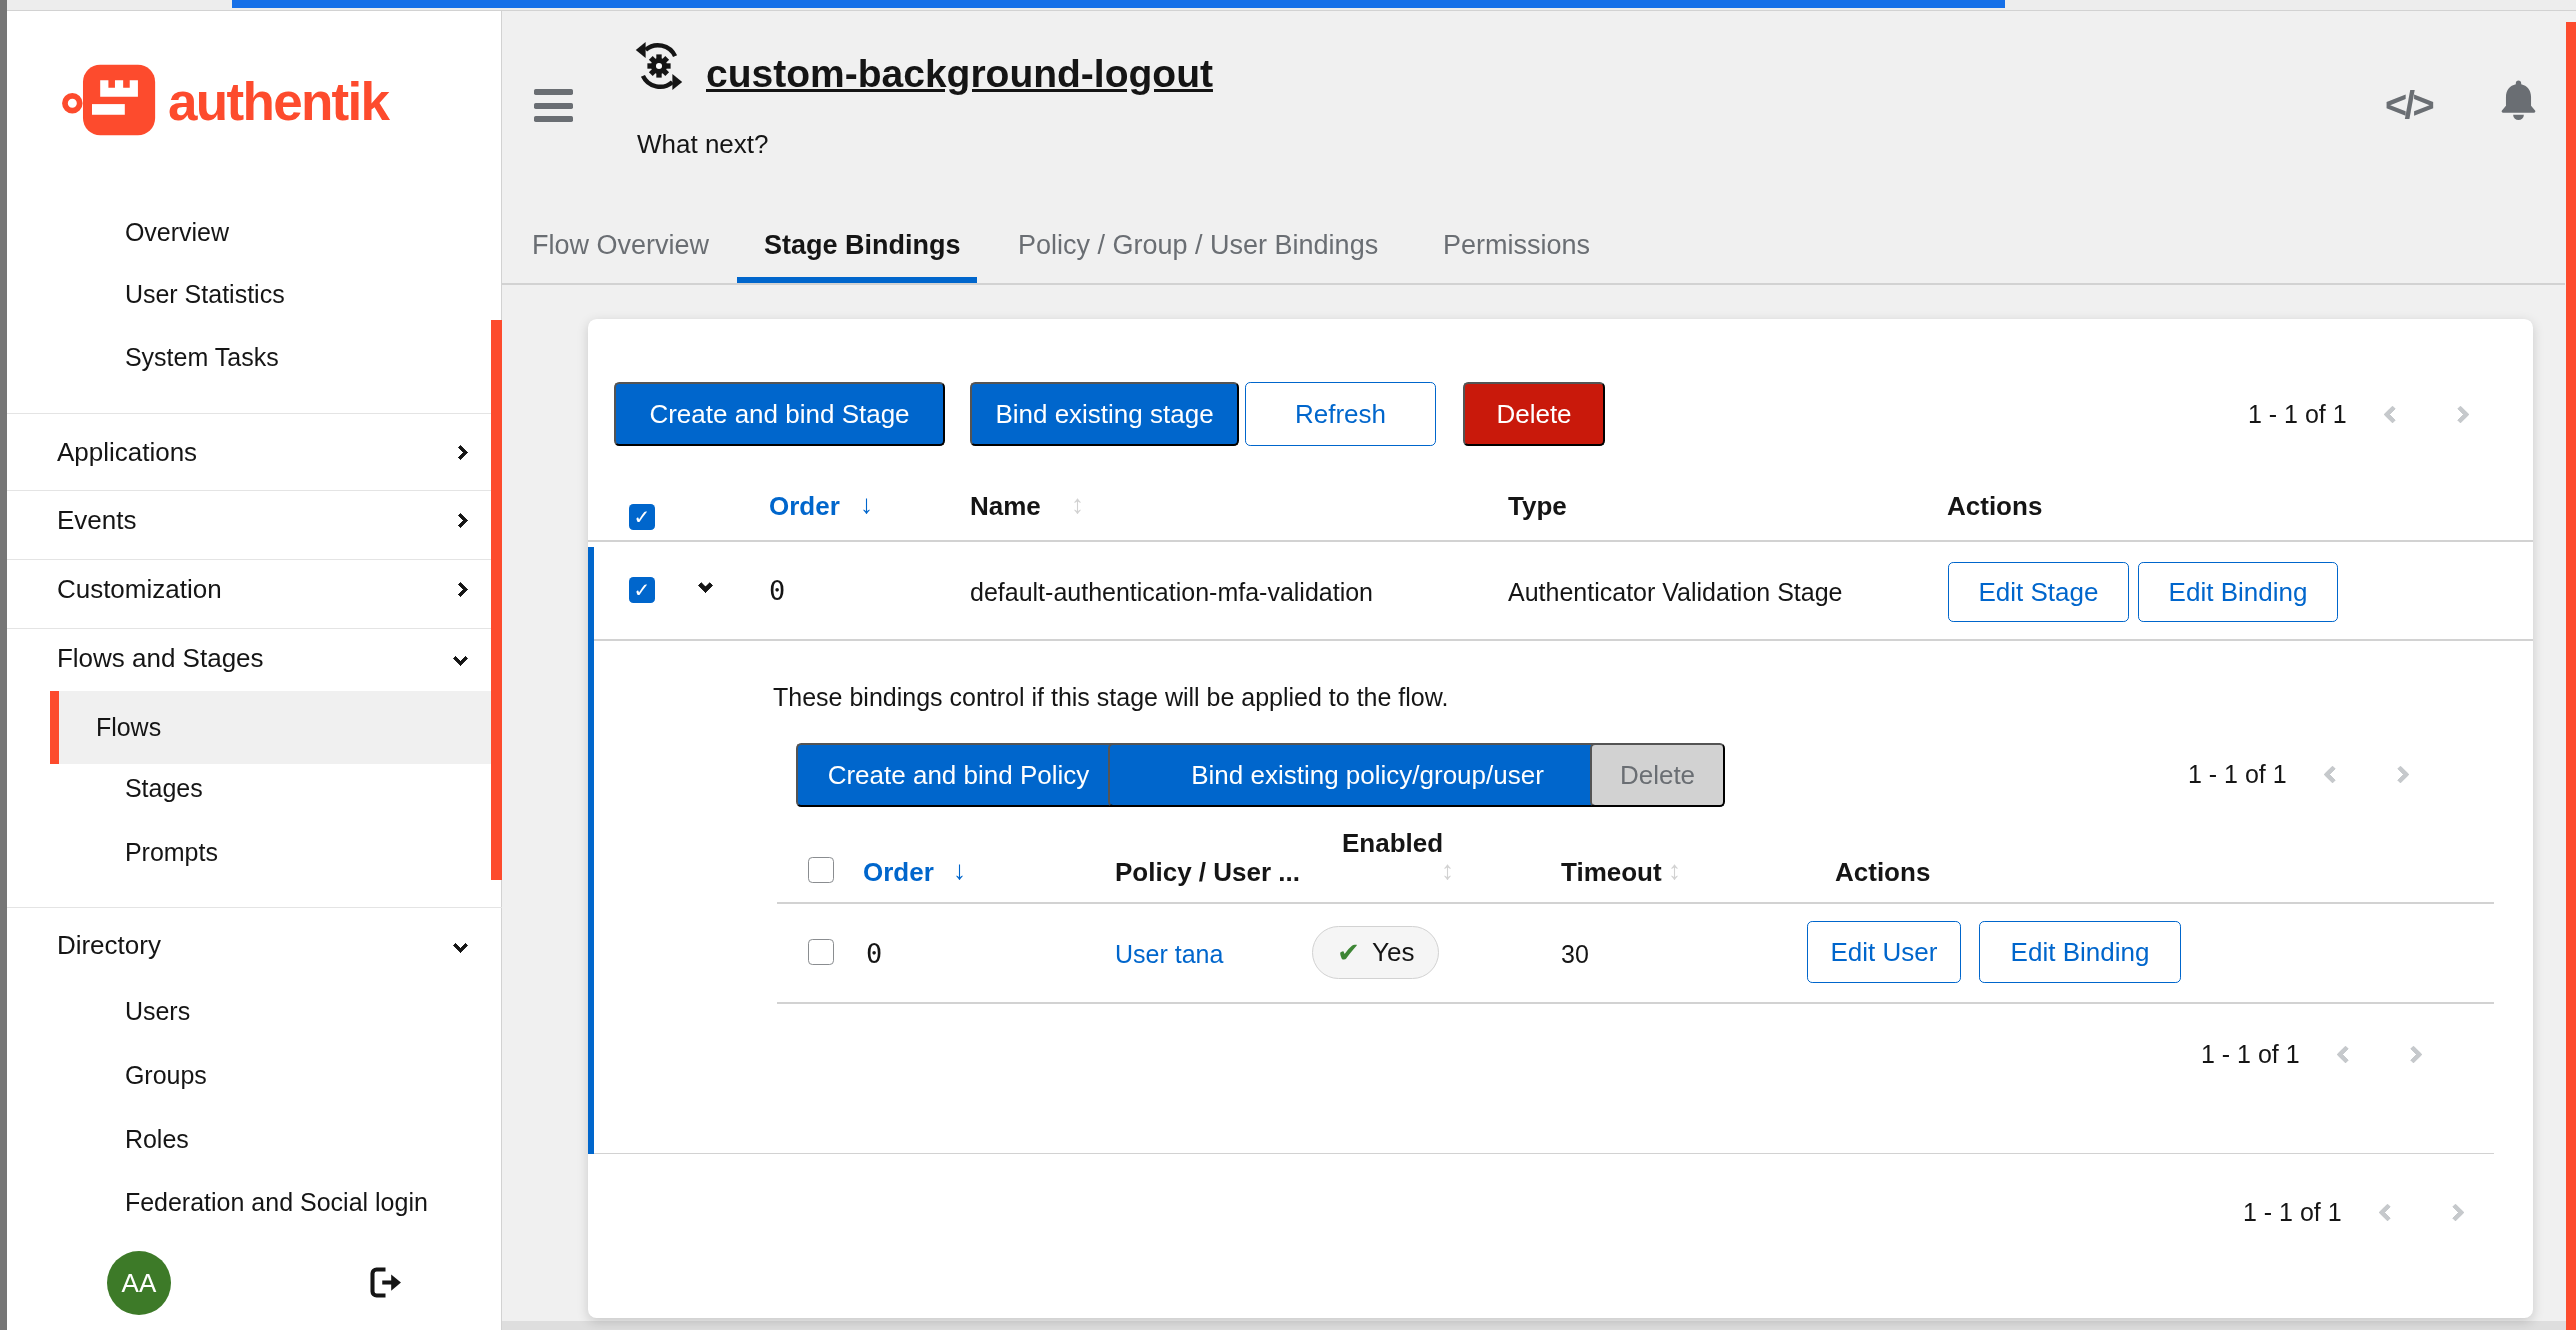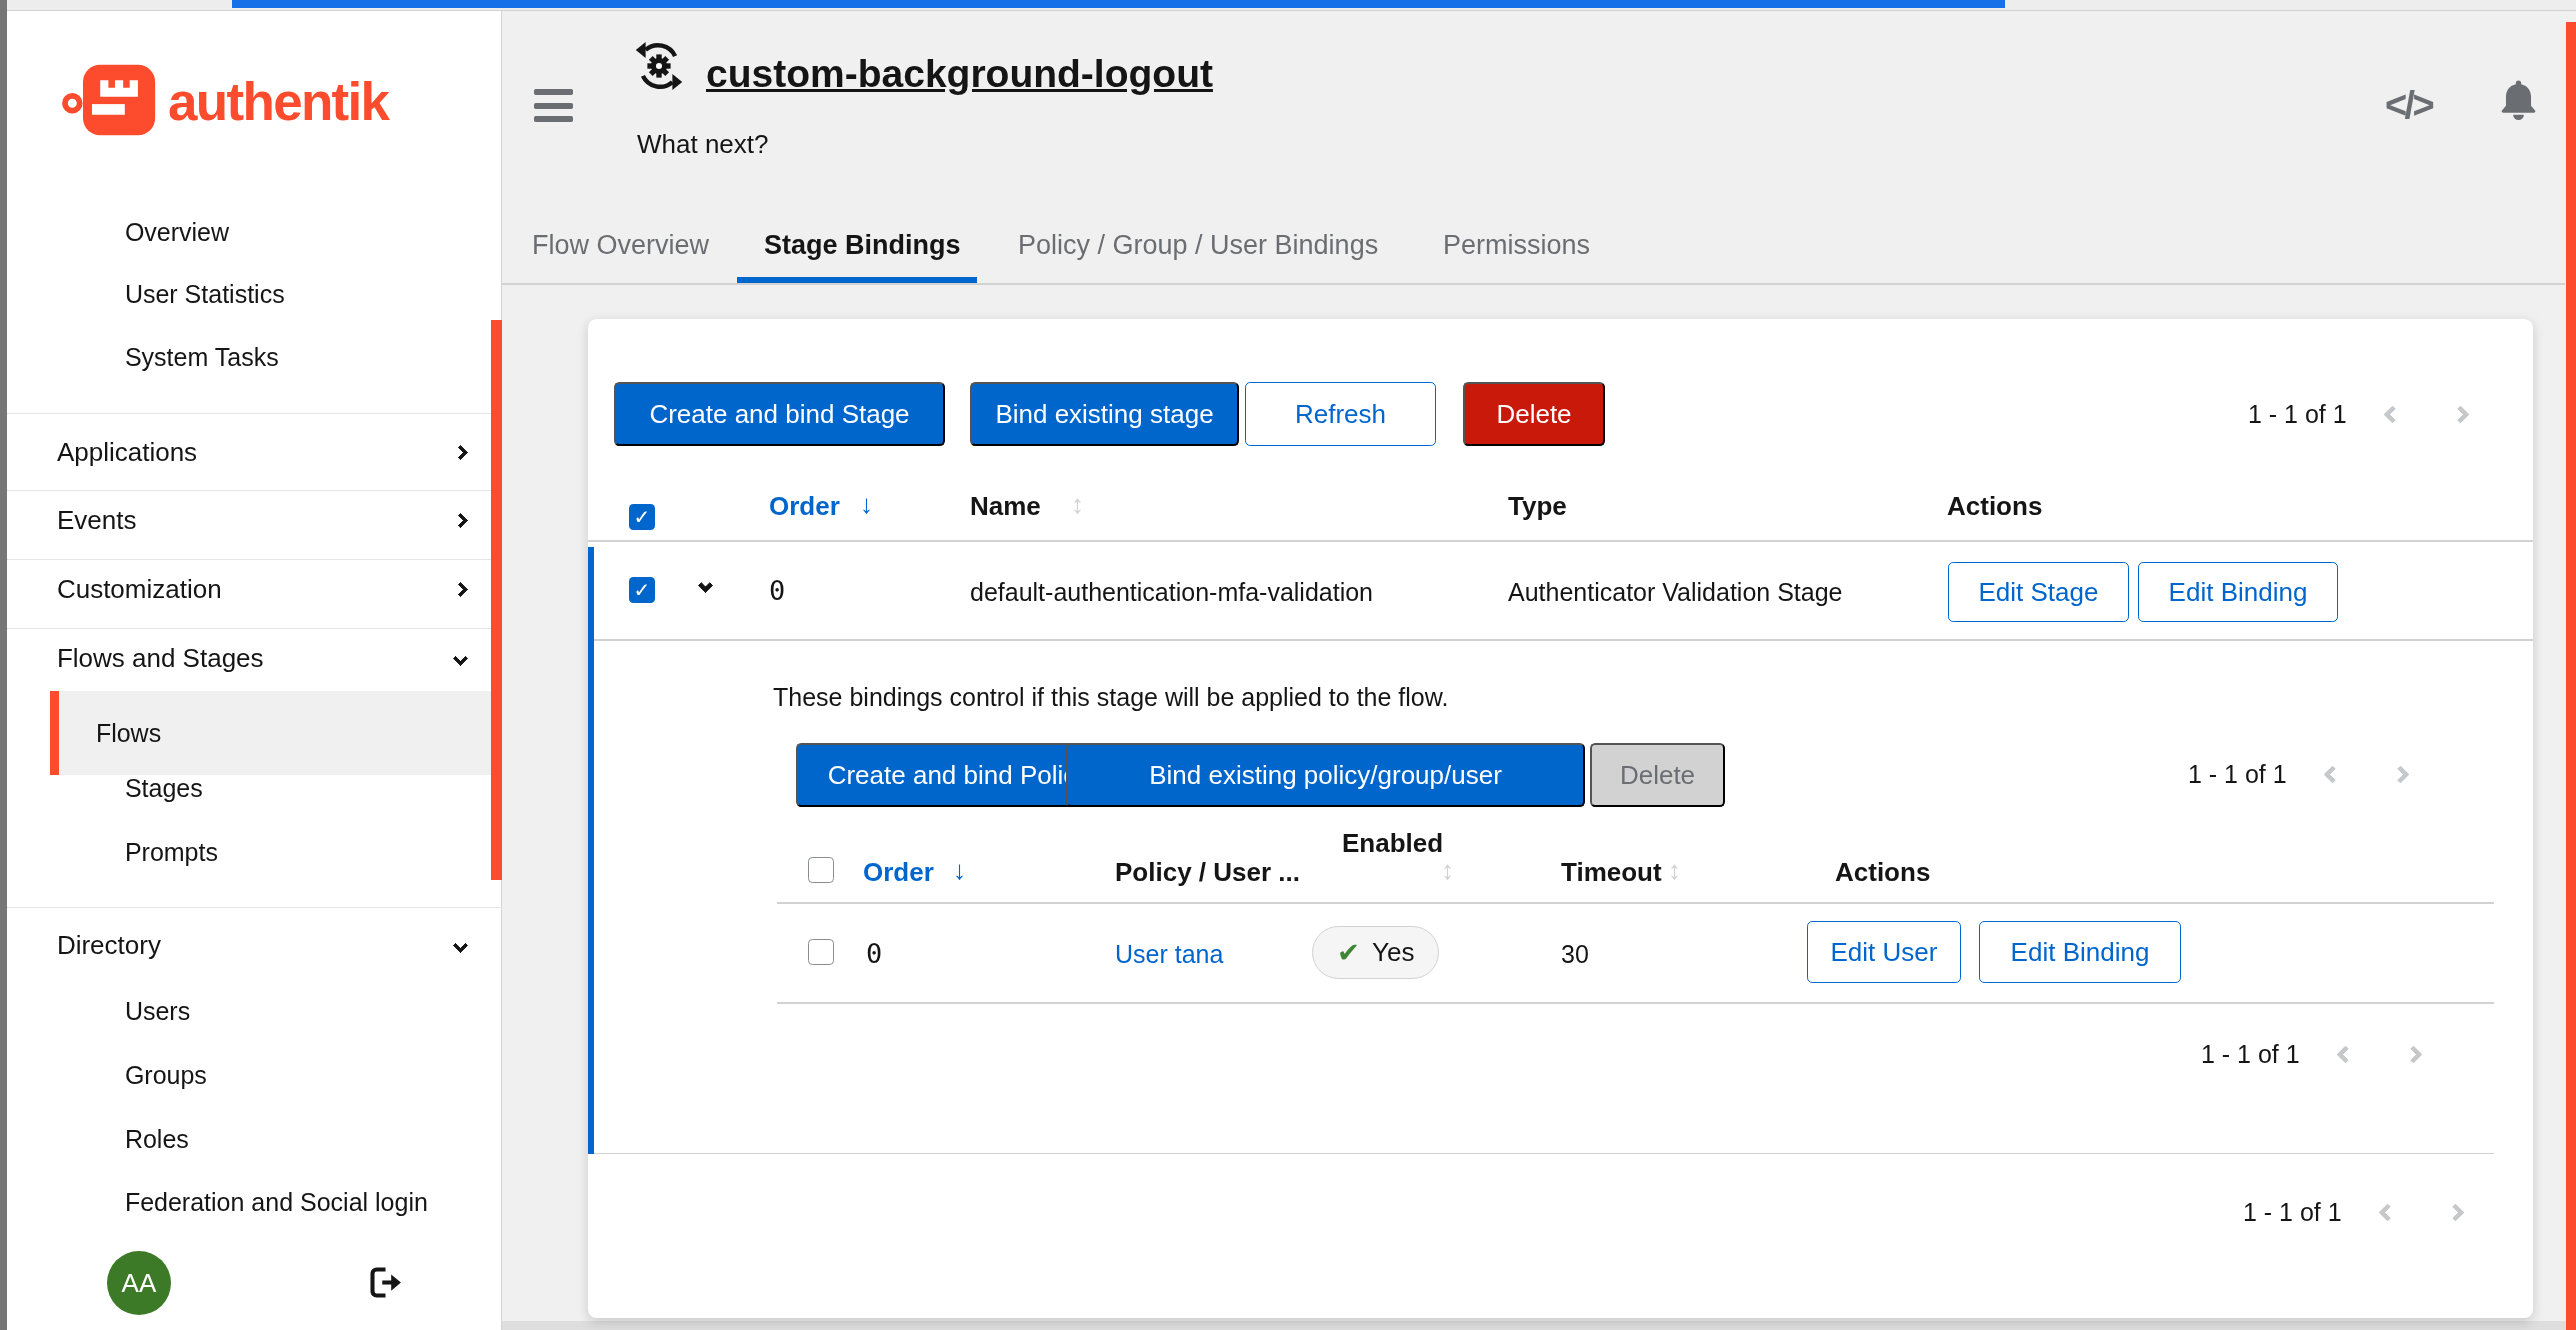--- a/index.html
+++ b/index.html
@@ -20,21 +20,21 @@
 
   
   .sidebar { left:6.9px; top:11px; width:495px; height:1320px; background:#fff; border-right:0.9px solid #d2d2d2; }
   .logo-wrap { left:55px; top:48px; display:flex; align-items:center; }
   .logo-text { font-size:53px; font-weight:600; color:#fd4b2d; letter-spacing:-1.7px; margin-left:5.2px; }
   .nav-item { position:absolute; left:0; width:495px; height:62px; display:flex; align-items:center; cursor:pointer; }
   .nav-sub  { padding-left:118px; font-size:25px; }
   .nav-sec  { padding-left:50px;  font-size:26px; }
   .nav-chev { position:absolute; right:36px; }
   .sdivider { position:absolute; left:0; width:495px; height:0.9px; background:#e4e4e4; }
-  .nav-active { position:absolute; left:43px; width:453px; height:84px; background:#f0f0f0;
+  .nav-active { position:absolute; left:43px; width:453px; height:73px; background:#f0f0f0;
                 border-left:9.4px solid #fd4b2d; display:flex; align-items:center; padding-left:37px;
                 font-size:25px; cursor:pointer; }
   .side-scroll { position:absolute; left:484px; top:309px; width:11px; height:560px; background:#fd4b2d; }
   .avatar { position:absolute; left:100px; top:1240px; width:64px; height:64px; border-radius:50%;
             background:#3d7a28; color:#fff; font-size:26px; display:flex; align-items:center; justify-content:center; }
 
   
   .chv { display:inline-block; width:11px; height:11px; border-right:4.3px solid #151515; border-bottom:4.3px solid #151515; border-radius:0.9px; }
   .chv-r { transform:rotate(-45deg); }
   .chv-d { transform:rotate(45deg); }
@@ -269,21 +269,21 @@
   <div class="td mono" style="left:769px; top:575px">0</div>
   <div class="td" style="left:970px; top:578px">default-authentication-mfa-validation</div>
   <div class="td" style="left:1508px; top:578px">Authenticator Validation Stage</div>
   <button class="btn btn-outline btn-sm" style="left:1948px; top:562px; width:181px">Edit Stage</button>
   <button class="btn btn-outline btn-sm" style="left:2138px; top:562px; width:200px">Edit Binding</button>
   <div class="hline" style="left:594px; top:639px; width:1939px"></div>
 
   <div class="td" style="left:773px; top:683px">These bindings control if this stage will be applied to the flow.</div>
 
   <button class="btn btn-primary" style="left:796px; top:743px; width:325px">Create and bind Policy</button>
-  <button class="btn btn-primary" style="left:1066px; top:743px; width:519px">Bind existing policy/group/user</button>
+  <button class="btn btn-primary" style="left:1108px; top:743px; width:519px">Bind existing policy/group/user</button>
   <button class="btn btn-disabled" style="left:1590px; top:743px; width:135px">Delete</button>
 
   <div class="pag" style="left:2188px; top:757px">
     <span class="txt">1 - 1 of 1</span>
     <span class="pchv pchv-l c1"></span>
     <span class="pchv pchv-r c2"></span>
   </div>
 
   <div class="cb cb-off" style="left:808px; top:857px"></div>
   <div class="th th-blue" style="left:863px; top:857px">Order</div>

